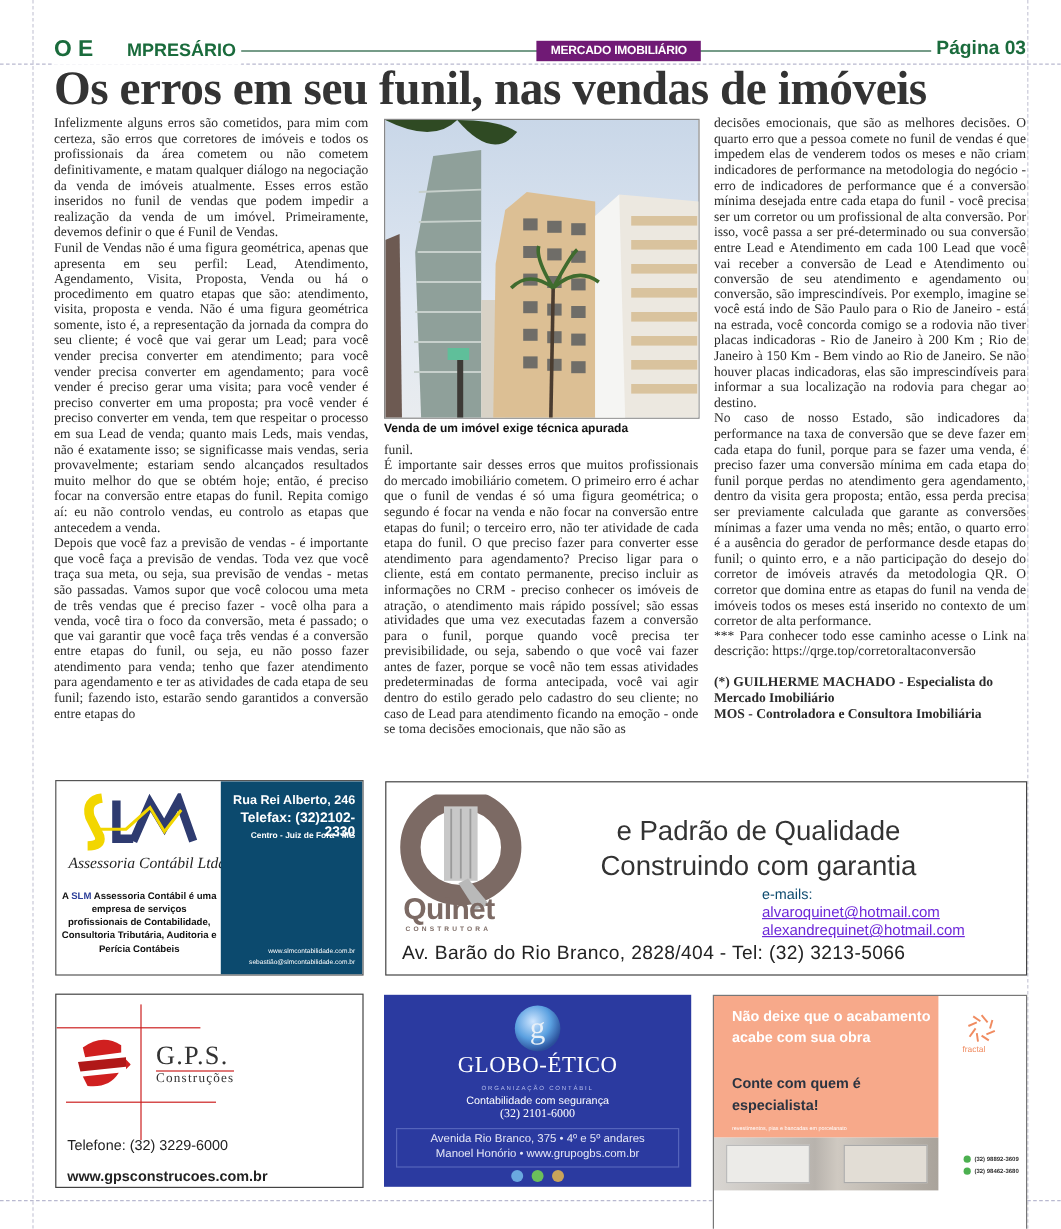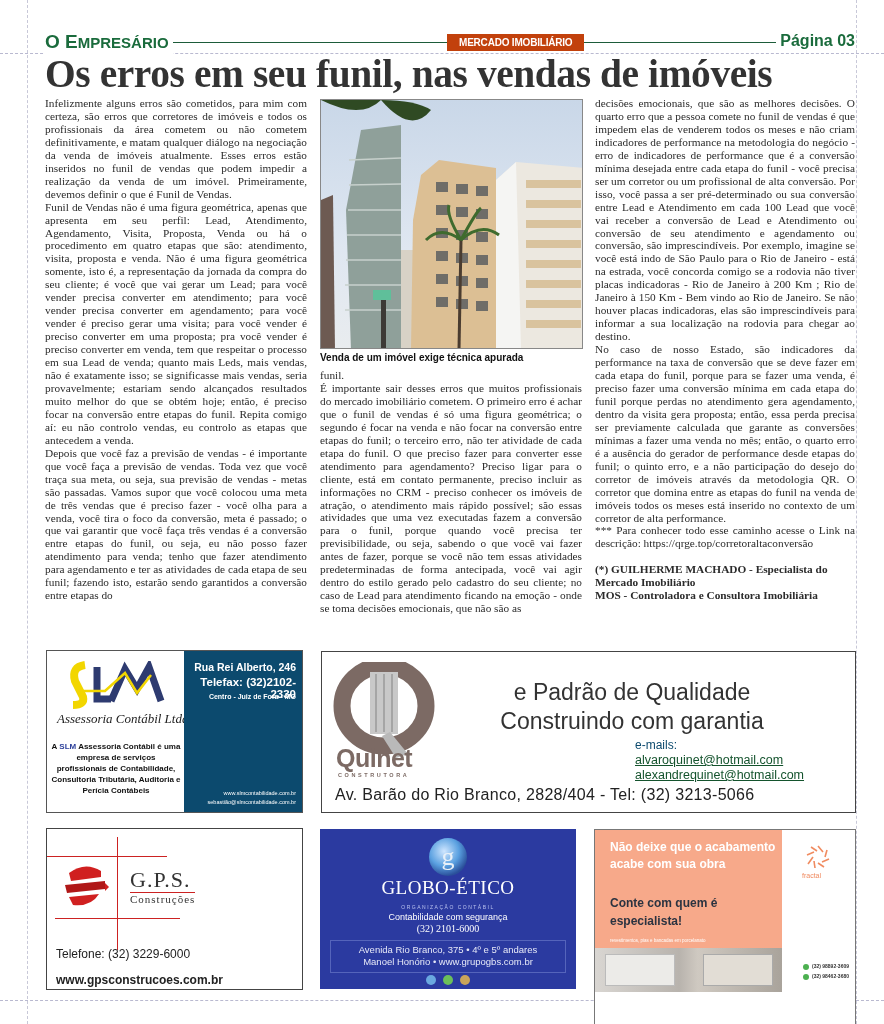--- a/index.html
+++ b/index.html
@@ -8,22 +8,22 @@
 
   
   .guide-h { position: absolute; left: 0; right: 0; height: 0; border-top: 1px dashed #b9b9d0; }
   .guide-v { position: absolute; top: 0; bottom: 0; width: 0; border-left: 1px dashed #c8c8d8; }
 
   
   .masthead { position: absolute; left: 45px; top: 31px; width: 810px; height: 22px; }
   .masthead .rule { position: absolute; left: 0; right: 0; top: 11px; height: 0; border-top: 1.5px solid #1d5c3a; }
   .brand { position: absolute; left: 0; top: 0; background: #fff; padding-right: 4px;
            font-family: "Liberation Sans", sans-serif; font-weight: bold; color: #1a6b3c; font-size: 19px; line-height: 22px; }
-  .brand .sc { font-size: 15px; }
-  .section-tag { position: absolute; left: 402px; top: 3px; height: 17px; padding: 0 12px; background: #c2410c;
+  .brand .sc { font-size: 15px; margin-left: 28px; }
+  .section-tag { position: absolute; left: 402px; top: 3px; height: 17px; padding: 0 12px; background: #701a75;
                  color: #fff; font-family: "Liberation Sans", sans-serif; font-weight: bold; font-size: 10px; line-height: 17px; letter-spacing: -0.2px; }
   .page-num { position: absolute; right: 0; top: 0; background: #fff; padding-left: 4px;
               font-family: "Liberation Sans", sans-serif; font-weight: bold; color: #1a6b3c; font-size: 16px; line-height: 20px; }
 
   .headline { position: absolute; left: 45px; top: 53px; width: 800px; font-family: "Liberation Serif", serif;
               font-weight: bold; font-size: 40px; line-height: 42px; color: #333; letter-spacing: -0.4px; transform: scaleX(0.985); transform-origin: left; white-space: nowrap; }
 
   
   .col { position: absolute; font-size: 11.3px; line-height: 12.95px; text-align: justify; color: #2b2b2b; }
   .col p { margin: 0; }
@@ -46,21 +46,21 @@
   .slm-city { position: absolute; right: 6px; top: 42px; font-size: 7px; font-weight: bold; text-align: right; }
   .slm-web { position: absolute; right: 6px; top: 139px; font-size: 5.5px; text-align: right; }
   .slm-mail { position: absolute; right: 6px; top: 148px; font-size: 5.5px; text-align: right; }
   .slm-tagline { position: absolute; left: 10px; top: 60px; font-family: "Liberation Serif", serif; font-style: italic; font-size: 13px; color: #222; }
   .slm-desc { position: absolute; left: 4px; top: 90px; width: 130px; font-family: "Liberation Sans", sans-serif; font-size: 8px; line-height: 11px; text-align: center; color: #111; font-weight: bold; }
   .slm-desc .hl { color: #2c3f9a; }
 
   .ad-quinet { left: 321px; top: 651px; width: 535px; height: 162px; border-color: #444; }
   .quinet-slogan { position: absolute; left: 130px; top: 26px; width: 360px; text-align: center; font-family: "Liberation Sans", sans-serif; font-size: 23px; line-height: 29px; color: #333; }
   .quinet-emails-label { position: absolute; left: 313px; top: 86px; font-family: "Liberation Sans", sans-serif; font-size: 12px; color: #0c4a6e; }
-  .quinet-email { position: absolute; left: 313px; font-family: "Liberation Sans", sans-serif; font-size: 12.5px; color: #14532d; text-decoration: underline; }
+  .quinet-email { position: absolute; left: 313px; font-family: "Liberation Sans", sans-serif; font-size: 12.5px; color: #6d28d9; text-decoration: underline; }
   .quinet-address { position: absolute; left: 13px; top: 134px; font-family: "Liberation Sans", sans-serif; font-size: 16px; color: #222; letter-spacing: 0.3px; }
   .quinet-name { position: absolute; left: 14px; top: 92px; font-family: "Liberation Sans", sans-serif; font-weight: bold; font-size: 25px; color: #7c6a64; letter-spacing: -0.5px; }
   .quinet-sub { position: absolute; left: 16px; top: 120px; font-family: "Liberation Sans", sans-serif; font-weight: bold; font-size: 5.5px; letter-spacing: 2.6px; color: #7c6a64; }
 
   .ad-gps { left: 46px; top: 828px; width: 257px; height: 162px; border-color: #444; }
   .gps-title { position: absolute; left: 83px; top: 38px; font-family: "Liberation Serif", serif; font-size: 22px; color: #333; letter-spacing: 1px; }
   .gps-sub { position: absolute; left: 83px; top: 63px; font-family: "Liberation Serif", serif; font-size: 11px; color: #333; letter-spacing: 1px; border-top: 1px solid #c22; padding-top: 0; }
   .gps-phone { position: absolute; left: 9px; top: 118px; font-family: "Liberation Sans", sans-serif; font-weight: normal; font-size: 12px; color: #222; }
   .gps-web { position: absolute; left: 9px; top: 144px; font-family: "Liberation Sans", sans-serif; font-weight: bold; font-size: 12px; color: #222; }
 

